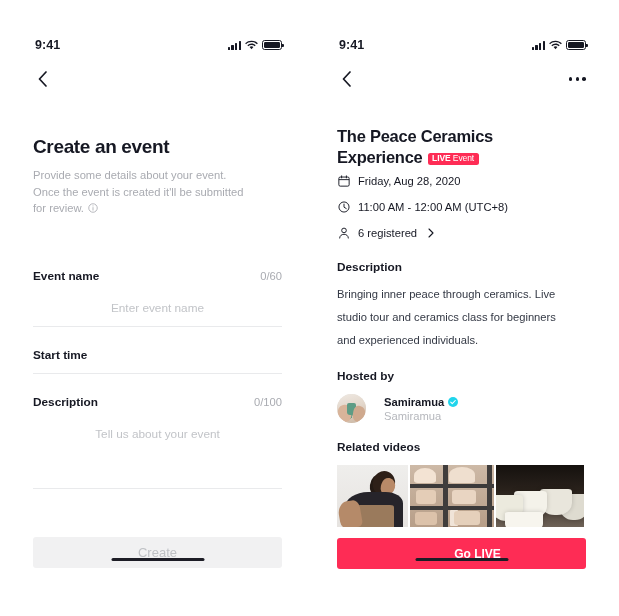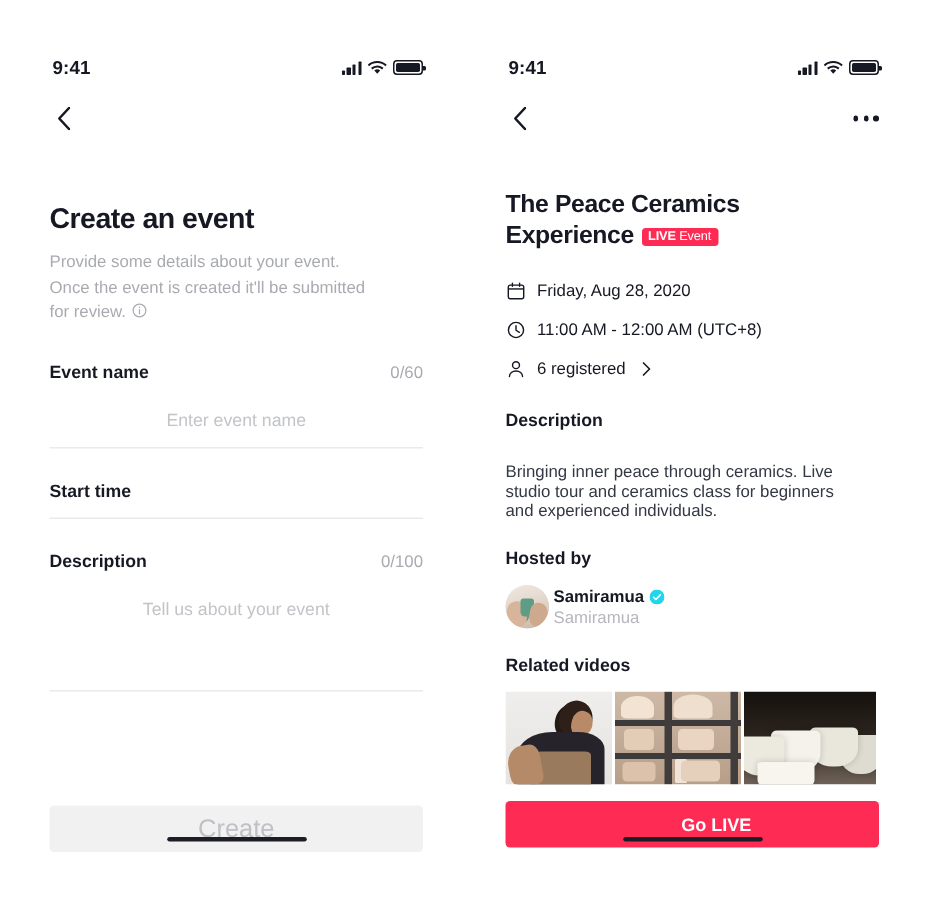--- a/index.html
+++ b/index.html
@@ -156,36 +156,36 @@
     margin-top: 18px;
     font-size: 11.8px;
     color: #c2c4c8;
     text-align: center;
   }
   .field-rule {
     margin-top: 11px;
     height: 1px;
     background: #e9eaec;
   }
-  .field-gap-1 { margin-top: 24px; }
+  .field-gap-1 { margin-top: 52px; }
   .field-gap-2 { margin-top: 21px; }
   .field-gap-3 { margin-top: 21px; }
   .field-rule-tall { margin-top: 47px; }
 
   .create-btn {
     position: absolute;
     left: 22px; right: 22px;
     top: 509px;
     height: 31px;
     background: #f1f1f2;
     border-radius: 3px;
     display: flex;
     align-items: center;
     justify-content: center;
-    font-size: 17px;
+    font-size: 13px;
     color: #bfc1c5;
     cursor: pointer;
     border: none;
     font-family: inherit;
   }
 
   
   .detail-body { padding: 0 22px; }
 
   .event-title {
@@ -206,21 +206,21 @@
     border-radius: 2.5px;
     padding: 1.5px 4.5px 2px 4.5px;
     font-size: 8.5px;
     line-height: 1;
     letter-spacing: -0.1px;
     white-space: nowrap;
   }
   .live-badge b { font-weight: 700; }
   .live-badge span { font-weight: 400; }
 
-  .meta-list { margin-top: 15px; text-align: center; }
+  .meta-list { margin-top: 2px; text-align: center; }
   .meta-row {
     display: flex;
     align-items: center;
     gap: 8px;
     min-height: 21px;
     margin-bottom: 5px;
   }
   .meta-icon {
     width: 13px; height: 13px;
     flex: 0 0 13px;
@@ -232,32 +232,32 @@
   }
   .meta-chevron { margin-left: 3px; display: inline-flex; }
 
   .section-head {
     margin-top: 17px;
     font-size: 11.8px;
     font-weight: 700;
     color: #161823;
   }
   .section-text {
-    margin-top: 22px;
+    margin-top: 9px;
     font-size: 11.2px;
-    line-height: 13px;
+    line-height: 23px;
     color: #333844;
     max-width: 236px;
   }
 
   .host-row {
     margin-top: 11px;
     display: flex;
     align-items: center;
-    gap: 3px;
+    gap: 18px;
     cursor: pointer;
   }
   .avatar {
     width: 29px; height: 29px;
     border-radius: 50%;
     overflow: hidden;
     flex: 0 0 29px;
     position: relative;
     background: #e7e3de;
   }

